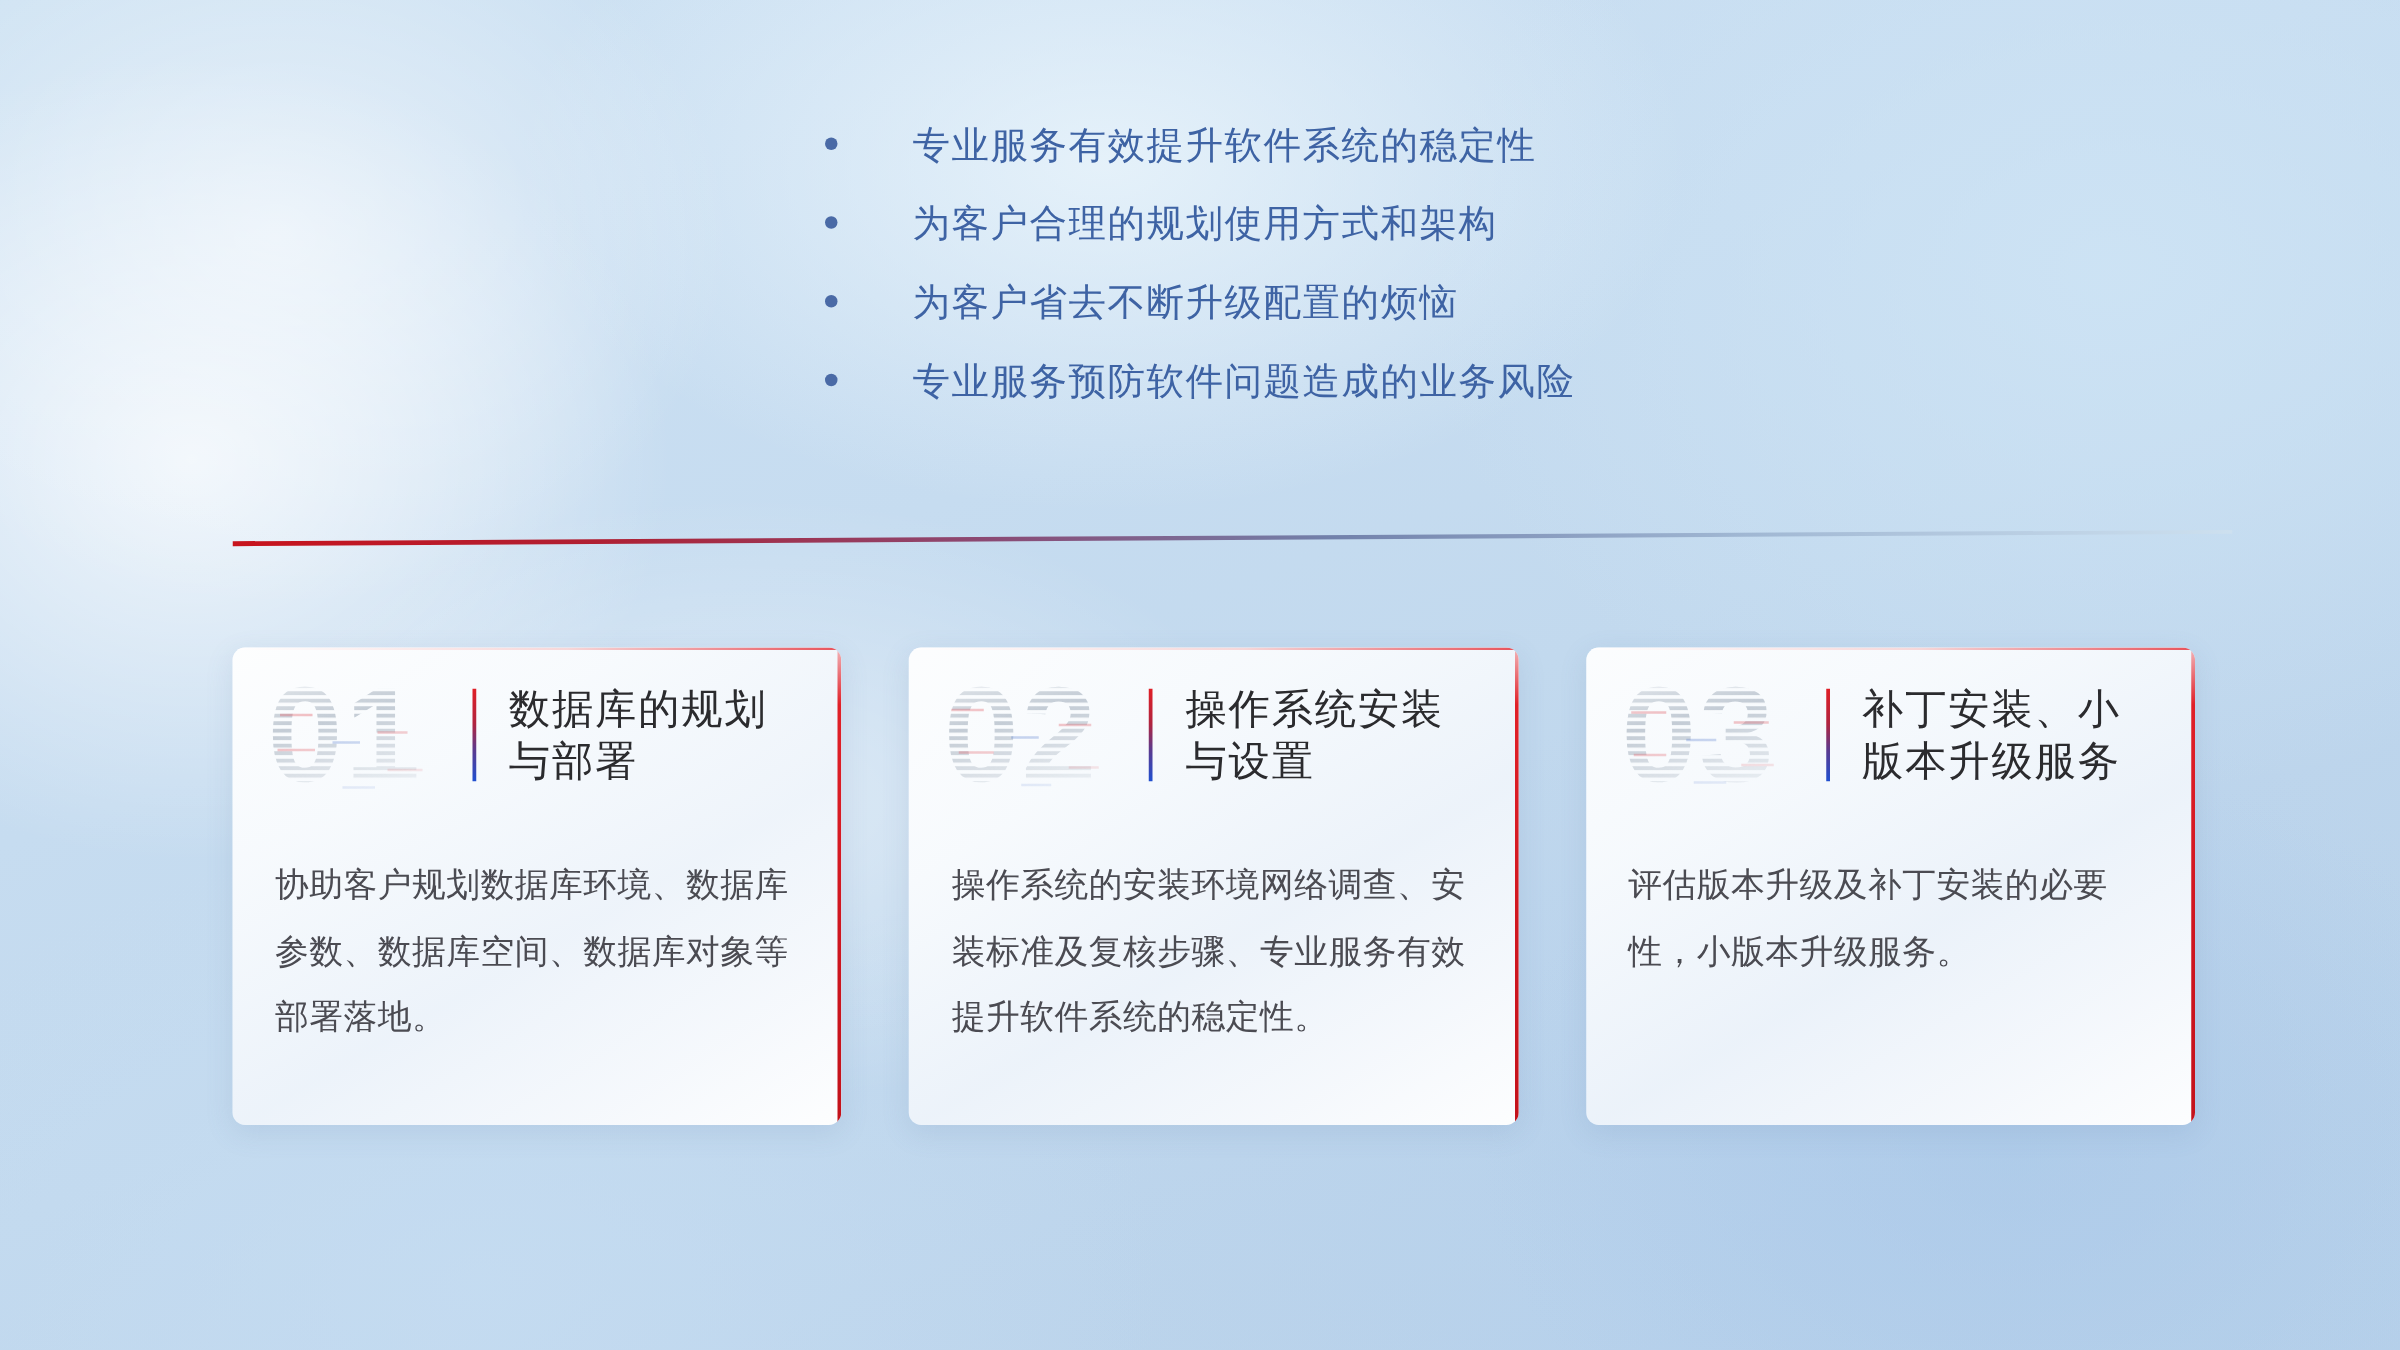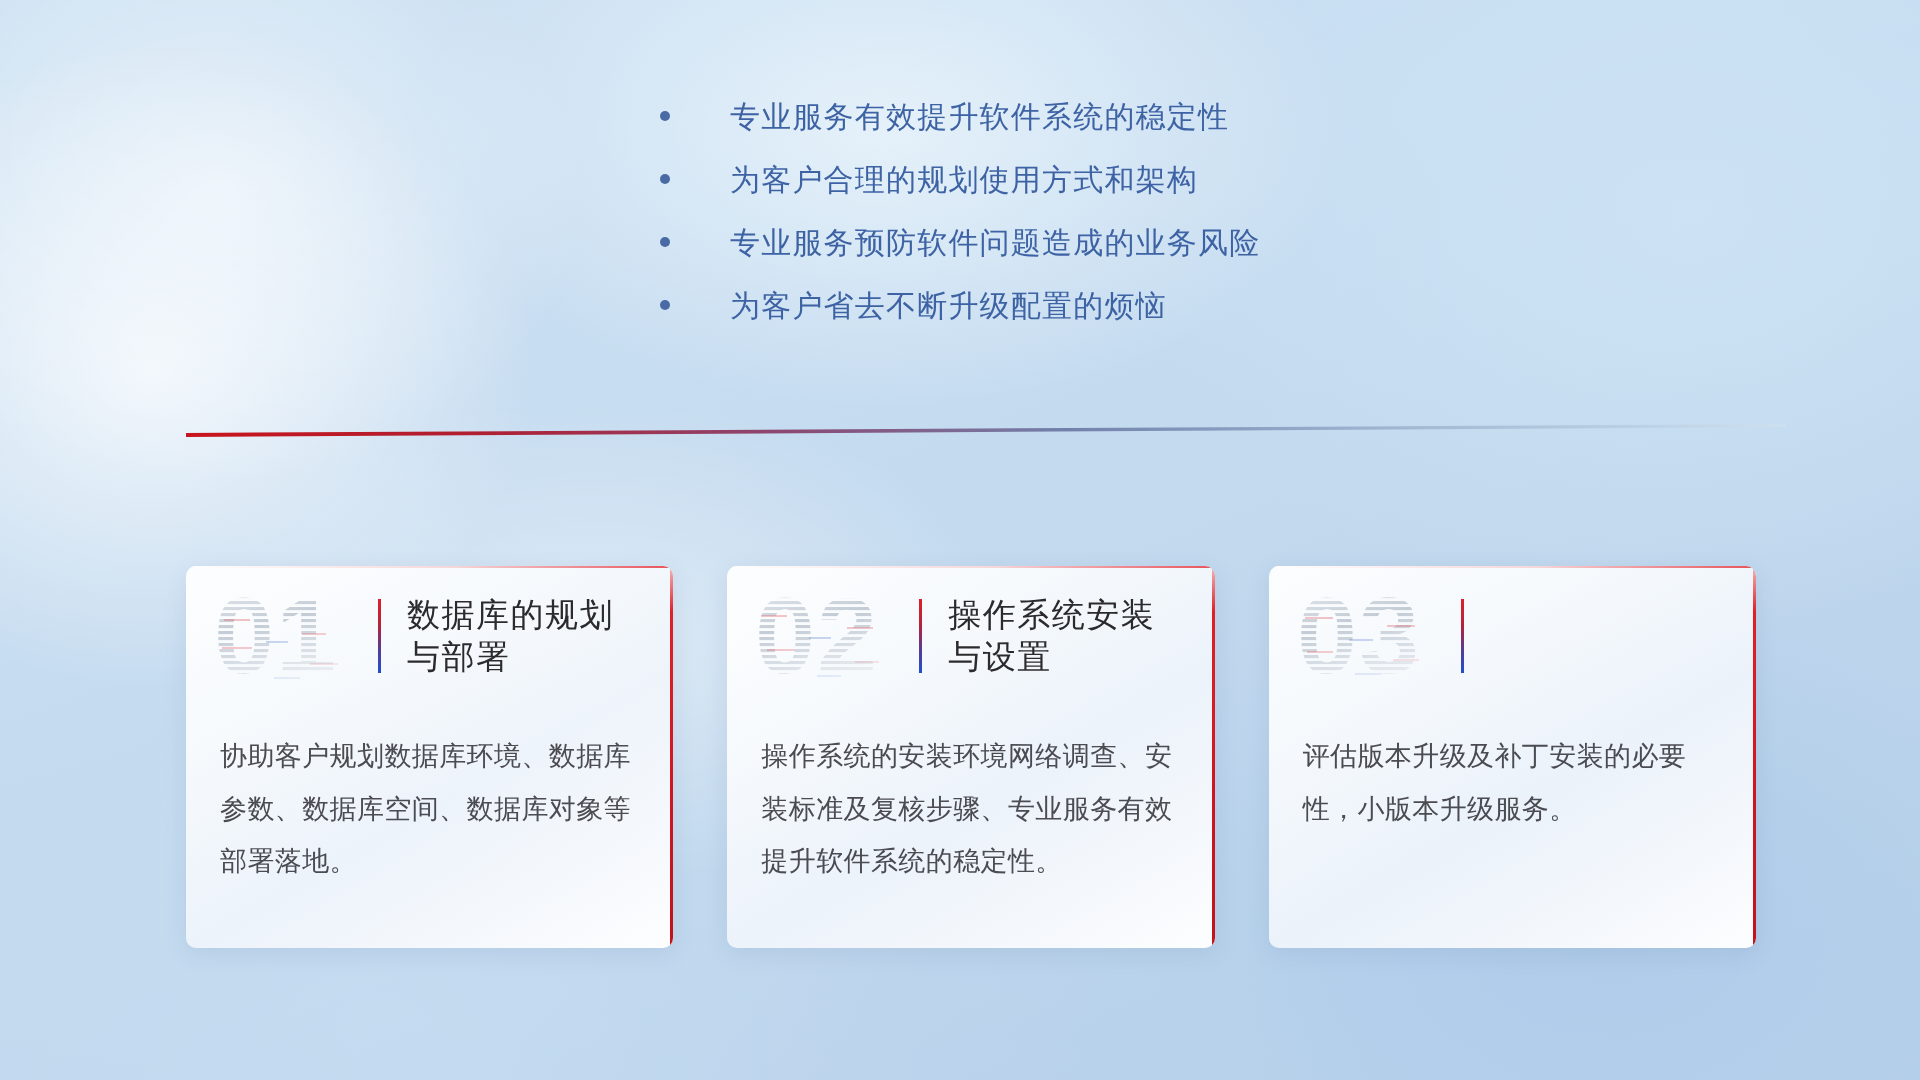--- a/index.html
+++ b/index.html
@@ -105,21 +105,20 @@
     height: 382px;
     border-radius: 10px;
     background: linear-gradient(150deg,
         rgba(255,255,255,0.94) 0%,
         rgba(250,252,254,0.93) 28%,
         rgba(240,245,251,0.92) 58%,
         rgba(248,250,253,0.95) 82%,
         rgba(255,255,255,0.97) 100%);
     box-shadow: 0 6px 22px rgba(90,120,160,0.14);
     overflow: hidden;
-    margin-top: 48px;
   }
   .card-accent-right {
     position: absolute;
     right: 0; top: 0;
     width: 3px; height: 100%;
     background: linear-gradient(180deg, #f3b7bb 0%, #e02028 12%, #cf1620 58%, #c3121b 100%);
   }
   .card-accent-top {
     position: absolute;
     left: 0; top: 0;
@@ -179,25 +178,25 @@
     <div class="bullet-row">
       <span class="bullet-dot"></span>
       <span class="bullet-text">专业服务有效提升软件系统的稳定性</span>
     </div>
     <div class="bullet-row">
       <span class="bullet-dot"></span>
       <span class="bullet-text">为客户合理的规划使用方式和架构</span>
     </div>
     <div class="bullet-row">
       <span class="bullet-dot"></span>
-      <span class="bullet-text">专业服务预防软件问题造成的业务风险</span>
+      <span class="bullet-text">为客户省去不断升级配置的烦恼</span>
     </div>
     <div class="bullet-row">
       <span class="bullet-dot"></span>
-      <span class="bullet-text">为客户省去不断升级配置的烦恼</span>
+      <span class="bullet-text">专业服务预防软件问题造成的业务风险</span>
     </div>
   </div>
 
   <div id="divider">
     <svg class="wedge" viewBox="0 0 1600 14" preserveAspectRatio="none">
       <defs>
         <linearGradient id="divGrad" x1="0" y1="0" x2="1" y2="0">
           <stop offset="0%" stop-color="#c8141d"></stop>
           <stop offset="18%" stop-color="#b01f32"></stop>
           <stop offset="38%" stop-color="#8a4a74"></stop>
@@ -314,18 +313,19 @@
               <rect x="12" y="40" width="28" height="2" fill="#e05a63"></rect>
               <rect x="14" y="74" width="26" height="2" fill="#e05a63"></rect>
               <rect x="94" y="48" width="28" height="2" fill="#e05a63"></rect>
               <rect x="100" y="82" width="26" height="2" fill="#e05a63"></rect>
               <rect x="56" y="62" width="24" height="2" fill="#5a7fd0"></rect>
               <rect x="62" y="96" width="26" height="2" fill="#5a7fd0"></rect>
             </g>
           </svg>
         </div>
         <div class="card-divider-bar"></div>
+        <div class="card-title">补丁安装、小版本升级服务</div>
       </div>
       <div class="card-body">评估版本升级及补丁安装的必要性，小版本升级服务。</div>
     </div>
 
   </div>
 </div>
 
 </body></html>

